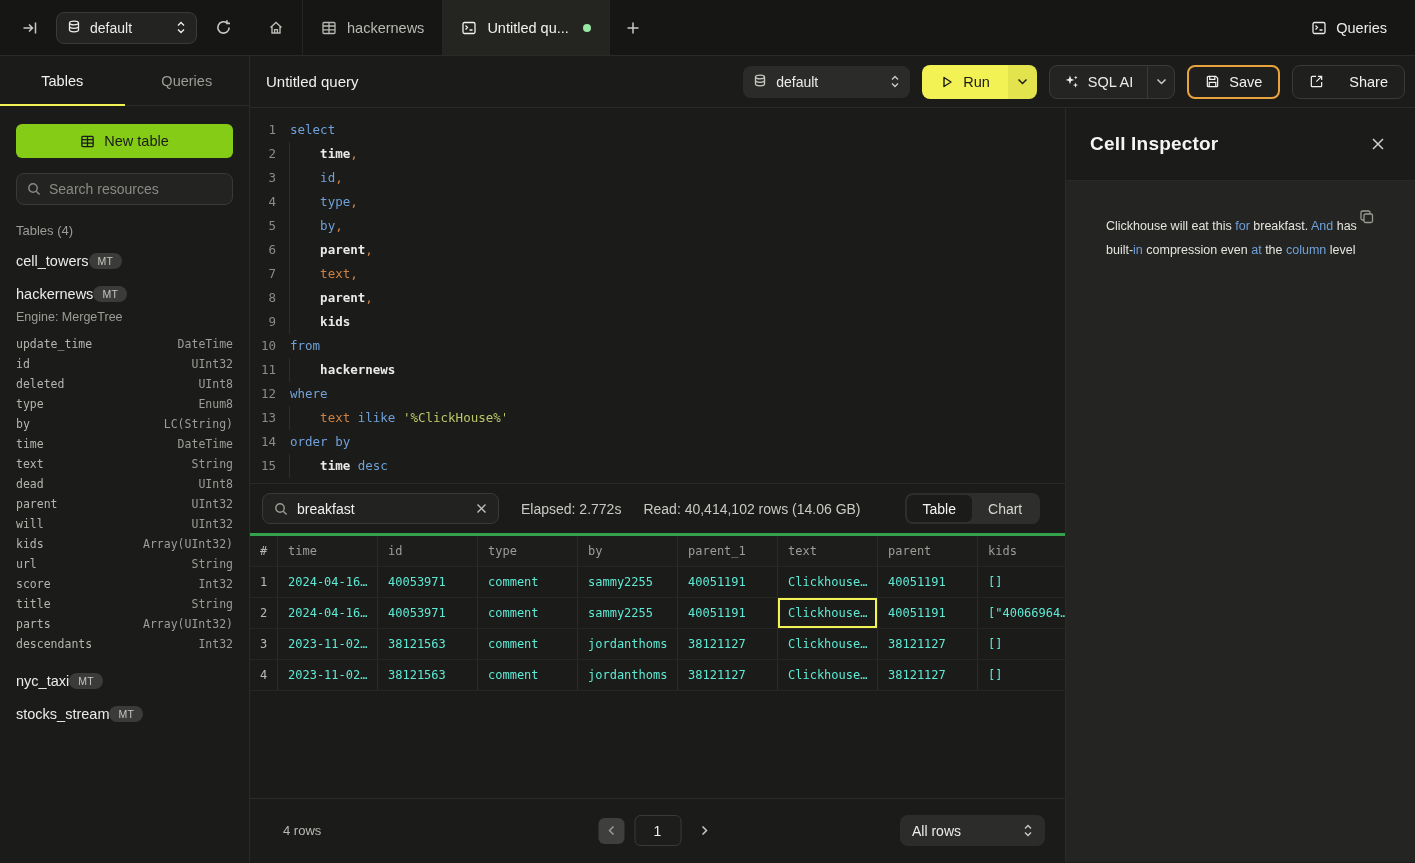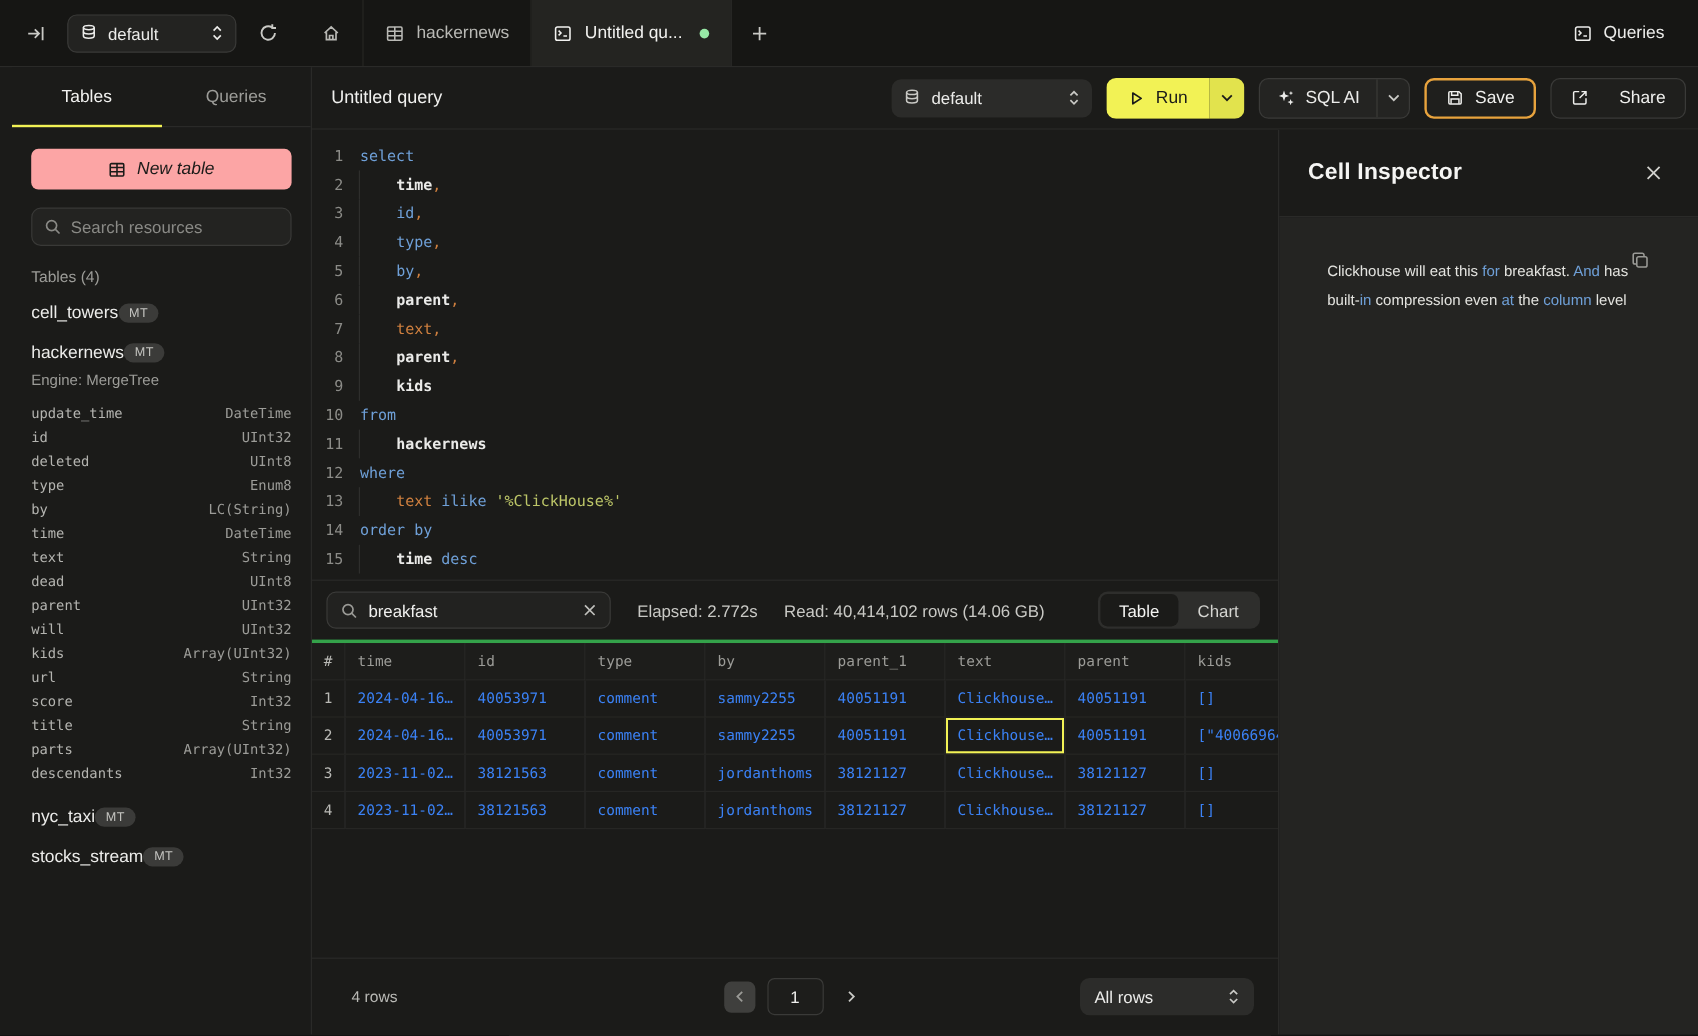--- a/index.html
+++ b/index.html
@@ -19,26 +19,26 @@
   .tabs{ display:flex; align-items:stretch; }
   .tab{ display:flex; align-items:center; gap:10px; padding:0 18px; border-right:1px solid #262624; color:#B9B9B5; cursor:pointer; font-size:14.5px; background:transparent; border-top:none;border-bottom:none;border-left:none; }
   .tab.active{ background:#242421; color:#F2F2F0; }
   .tab .dot{ width:8px; height:8px; border-radius:50%; background:#98E8A6; margin-left:4px; }
   .tab-add{ width:46px; border-right:none; justify-content:center; color:#C9C9C5; }
   .topbar-right{ flex:1; display:flex; align-items:center; justify-content:flex-end; padding-right:28px; }
   .queries-btn{ display:flex; align-items:center; gap:9px; background:none; border:none; color:#ECECEA; font-size:14.5px; cursor:pointer; }
   
   .body{ display:flex; height:806px; }
   
-  .sidebar{ width:250px; flex:0 0 250px; border-right:1px solid #2A2A28; background:#1B1B19; display:flex; flex-direction:column; overflow:hidden;margin-left:10px; }
+  .sidebar{ width:250px; flex:0 0 250px; border-right:1px solid #2A2A28; background:#1B1B19; display:flex; flex-direction:column; overflow:hidden; }
   .side-tabs{ height:50px; display:flex; border-bottom:1px solid #2A2A28; }
   .side-tab{ flex:1; background:none; border:none; color:#9C9C98; font-size:14.5px; cursor:pointer; position:relative; font-family:inherit; }
   .side-tab.active{ color:#F2F2F0; }
   .side-tab.active::after{ content:""; position:absolute; left:0; right:0; bottom:-1px; height:2px; background:#F2F255; }
-  .new-table-btn{ margin:18px 16px 0; height:34px; background:#fca5a5; color:#1B1B19; border:none; border-radius:6px; font-size:14.5px; font-family:inherit; display:flex; align-items:center; justify-content:center; gap:9px; cursor:pointer;font-style:italic; }
+  .new-table-btn{ margin:18px 16px 0; height:34px; background:#84cc16; color:#1B1B19; border:none; border-radius:6px; font-size:14.5px; font-family:inherit; display:flex; align-items:center; justify-content:center; gap:9px; cursor:pointer; }
   .side-search{ margin:15px 16px 0; height:32px; background:#232321; border:1px solid #39392F0; border:1px solid #393937; border-radius:8px; display:flex; align-items:center; gap:8px; padding:0 10px; }
   .side-search input{ flex:1; background:none; border:none; outline:none; color:#ECECEA; font-size:14px; font-family:inherit; min-width:0; }
   .side-search input::placeholder{ color:#8A8A86; }
   .side-section{ margin:18px 16px 6px; font-size:13px; color:#9C9C98; }
   .tbl-item{ height:33px; display:flex; align-items:center; justify-content:flex-start; padding:0 16px; cursor:pointer; }
   .tbl-item .name{ font-size:14.5px; color:#ECECEA; }
   .badge{ background:#3B3B39; color:#C4C4C0; font-size:10.5px; border-radius:9px; padding:2px 9px; letter-spacing:.3px; }
   .engine-line{ padding:0 16px 6px; font-size:12.5px; color:#9C9C98; }
   .schema{ padding:4px 0 10px; }
   .schema-row{ height:20px; display:flex; align-items:center; justify-content:space-between; padding:0 16px; font-family:"DejaVu Sans Mono", monospace; font-size:11.5px; }
@@ -76,21 +76,21 @@
   .res-search input{ flex:1; min-width:0; background:none; border:none; outline:none; color:#F0F0EE; font-size:14px; font-family:inherit; }
   .res-search .clear{ background:none; border:none; color:#C0C0BC; cursor:pointer; font-size:13px; display:flex; }
   .stat{ font-size:14px; color:#C9C9C5; white-space:nowrap; }
   .toolbar-spacer{ flex:1; }
   .view-toggle{ display:flex; background:#2E2E2C; border-radius:8px; padding:2px; }
   .view-toggle button{ height:27px; padding:0 16px; border:none; border-radius:6px; background:transparent; color:#D5D5D1; font-size:14px; cursor:pointer; font-family:inherit; }
   .view-toggle button.sel{ background:#1B1B19; color:#F5F5F3; }
   .dots-btn{ background:none; border:none; color:#C0C0BC; font-size:16px; cursor:pointer; padding:2px 6px; letter-spacing:1px; }
   
   .grid{ display:grid; grid-template-columns:28px 100px 100px 100px 100px 100px 100px 100px minmax(0,1fr); border-top:3px solid #34A24A; font-family:"DejaVu Sans Mono", monospace; font-size:12px; }
-  .gcell{ height:31px; line-height:31px; padding:0 0 0 10px; border-right:1px solid #2B2B29; border-bottom:1px solid #262624; white-space:nowrap; overflow:hidden; color:#3b82f6; cursor:default; }
+  .gcell{ height:31px; line-height:31px; padding:0 0 0 10px; border-right:1px solid #2B2B29; border-bottom:1px solid #262624; white-space:nowrap; overflow:hidden; color:#5eead4; cursor:default; }
   .gcell:nth-child(9n){ border-right:none; }
   .gcell.head{ color:#9C9C98; background:#1D1D1B; cursor:pointer; }
   .gcell.idx{ padding:0; text-align:center; color:#B9B9B5; }
   .gcell.selcell{ box-shadow:inset 0 0 0 2px #F2F255; }
   .filler{ flex:1; }
   
   .footer-bar{ height:64px; border-top:1px solid #2A2A28; display:flex; align-items:center; padding:0 20px 0 33px; position:relative; }
   .rowcount{ font-size:13px; color:#B9B9B5; }
   .pager{ position:absolute; left:50%; transform:translateX(-50%); display:flex; align-items:center; gap:10px; }
   .pg-prev{ width:26px; height:26px; border-radius:6px; border:none; background:#3F3F3D; color:#9A9A96; cursor:pointer; display:flex; align-items:center; justify-content:center; }

